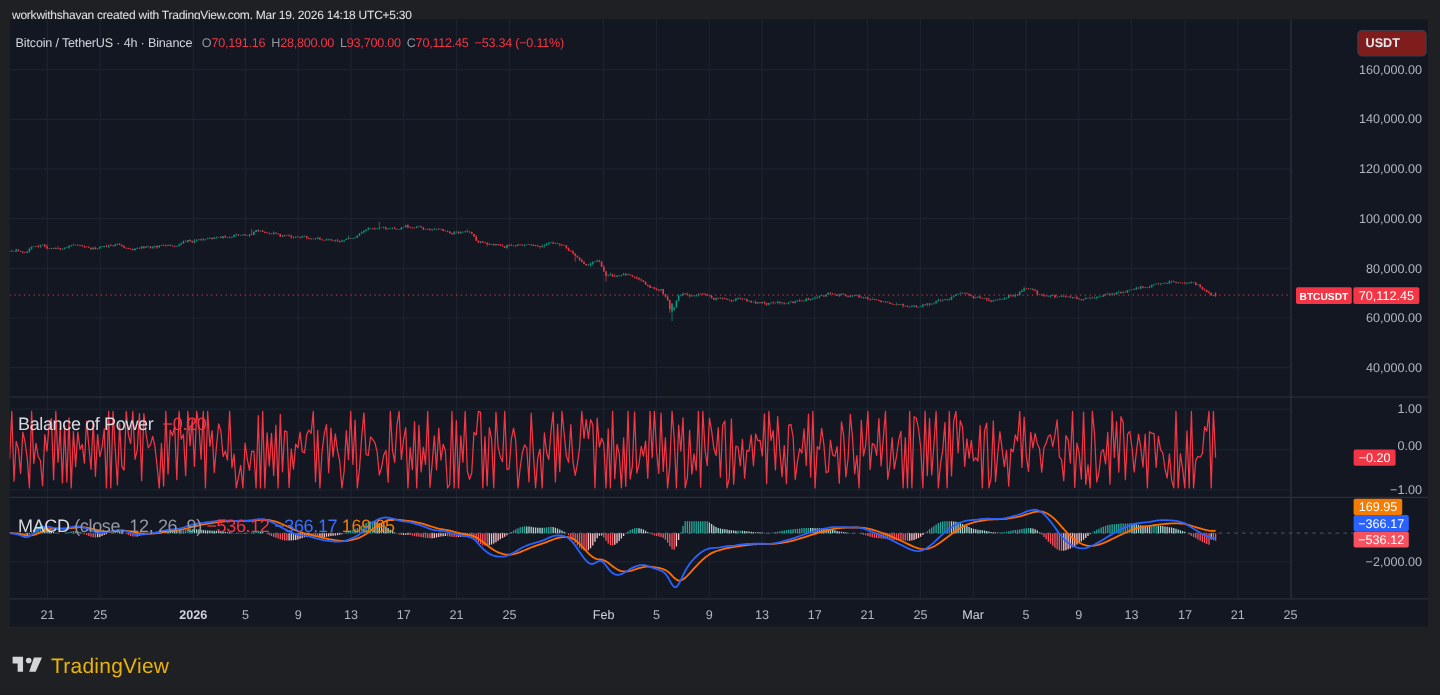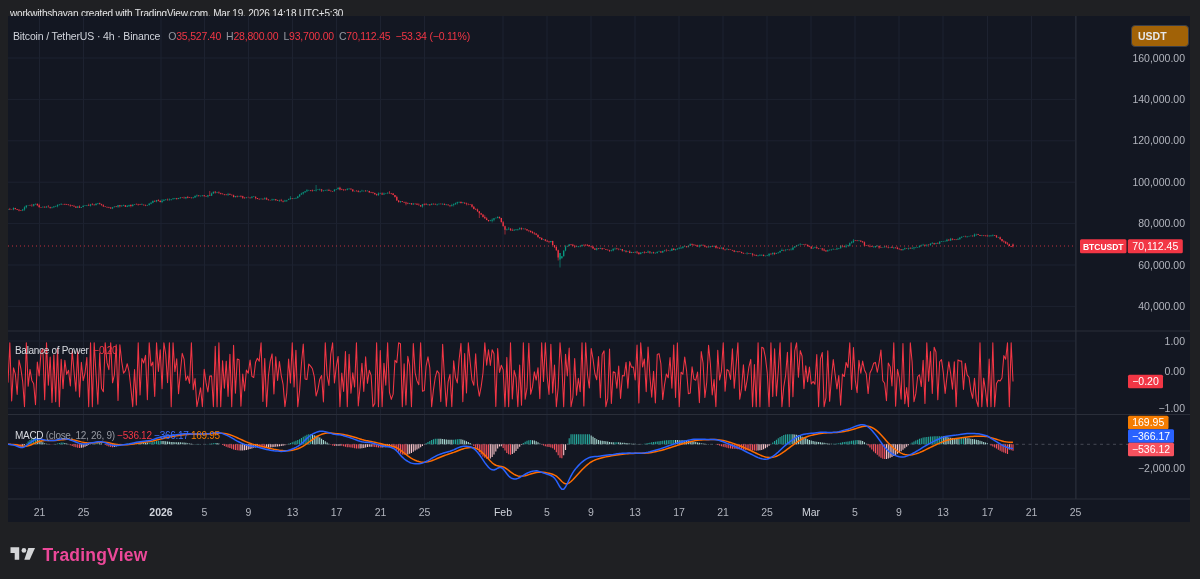--- a/index.html
+++ b/index.html
@@ -2,24 +2,24 @@
 <html><head><meta charset="utf-8">
 <style>
 html,body{margin:0;padding:0;}
 body{width:1200px;height:579px;background:#1f2023;font-family:"Liberation Sans",sans-serif;position:relative;overflow:hidden;}
 #topbar{position:absolute;left:10px;top:8px;color:#e4e5e9;font-size:10px;font-weight:normal;letter-spacing:-0.2px;}
 #panel{position:absolute;left:8px;top:16px;width:1182px;height:506px;}
 #legend1{position:absolute;left:13px;top:30px;font-size:10.5px;color:#d1d4dc;white-space:nowrap;letter-spacing:-0.15px;}
 #legend1 .ohlc{color:#9598a1;margin-left:8px;letter-spacing:-0.2px;}
 #legend1 .g{margin-left:5px;}
 #legend1 .v{color:#f23645;}
-.plab{position:absolute;font-size:10px;color:#d8dae0;white-space:nowrap;letter-spacing:-0.3px;}
-#usdt{position:absolute;box-sizing:border-box;left:1131px;top:25px;width:58px;height:22px;background:#a16207;border:1px solid #3a3e48;border-radius:4px;color:#e6e7ea;font-size:10.5px;font-weight:bold;line-height:20px;padding-left:6px;}
+.plab{position:absolute;font-size:15px;color:#d8dae0;white-space:nowrap;letter-spacing:-0.3px;}
+#usdt{position:absolute;box-sizing:border-box;left:1131px;top:25px;width:58px;height:22px;background:#7f1d1d;border:1px solid #3a3e48;border-radius:4px;color:#e6e7ea;font-size:10.5px;font-weight:bold;line-height:20px;padding-left:6px;}
 #tvlogo{position:absolute;left:10px;top:546px;}
-#tvtext{position:absolute;left:42.5px;top:545px;font-size:17.5px;font-weight:bold;color:#ec4899;letter-spacing:0.2px;}
+#tvtext{position:absolute;left:42.5px;top:545px;font-size:17.5px;font-weight:normal;color:#eab308;letter-spacing:0.2px;}
 </style></head>
 <body>
 <div id="topbar">workwithshayan created with TradingView.com, Mar 19, 2026 14:18 UTC+5:30</div>
 <div id="panel">
 <svg width="1182" height="506" viewBox="8 22 1182 506" font-family="Liberation Sans, sans-serif">
 <rect x="8" y="22" width="1182" height="506" fill="#131722"></rect>
 <path d="M39.5 22V505 M83.5 22V505 M161 22V505 M204.5 22V505 M248.5 22V505 M292.5 22V505 M336.5 22V505 M380.5 22V505 M424.5 22V505 M503 22V505 M547 22V505 M591 22V505 M635 22V505 M679 22V505 M723 22V505 M767 22V505 M811 22V505 M855 22V505 M899 22V505 M943 22V505 M987.5 22V505 M1031.5 22V505 M1075.5 22V505" stroke="#1d2230" stroke-width="1"></path>
 <path d="M8 64H1076 M8 105.4H1076 M8 146.8H1076 M8 188.2H1076 M8 229.6H1076 M8 271H1076 M8 312.4H1076 M8 347H1076 M8 380.7H1076 M8 414.3H1076 M8 474.3H1076" stroke="#1d2230" stroke-width="1"></path>
 <path d="M8 337H1190 M8 420.5H1190 M8 505H1190" stroke="#2a2e39" stroke-width="1"></path>
 <path d="M1076 22V505" stroke="#2a2e39" stroke-width="1"></path>
@@ -77,21 +77,21 @@
 <text x="767" y="521.5" fill="#b2b5be" font-size="10.5" text-anchor="middle" font-weight="normal">25</text>
 <text x="811" y="521.5" fill="#d1d4dc" font-size="10.5" text-anchor="middle" font-weight="normal">Mar</text>
 <text x="855" y="521.5" fill="#b2b5be" font-size="10.5" text-anchor="middle" font-weight="normal">5</text>
 <text x="899" y="521.5" fill="#b2b5be" font-size="10.5" text-anchor="middle" font-weight="normal">9</text>
 <text x="943" y="521.5" fill="#b2b5be" font-size="10.5" text-anchor="middle" font-weight="normal">13</text>
 <text x="987.5" y="521.5" fill="#b2b5be" font-size="10.5" text-anchor="middle" font-weight="normal">17</text>
 <text x="1031.5" y="521.5" fill="#b2b5be" font-size="10.5" text-anchor="middle" font-weight="normal">21</text>
 <text x="1075.5" y="521.5" fill="#b2b5be" font-size="10.5" text-anchor="middle" font-weight="normal">25</text>
 </svg>
 </div>
-<div id="legend1">Bitcoin / TetherUS · 4h · Binance<span class="ohlc">O<span class="v">35,527.40</span><span class="g">H</span><span class="v">28,800.00</span><span class="g">L</span><span class="v">93,700.00</span><span class="g">C</span><span class="v">70,112.45</span><span class="g v">−53.34 (−0.11%)</span></span></div>
+<div id="legend1">Bitcoin / TetherUS · 4h · Binance<span class="ohlc">O<span class="v">70,191.16</span><span class="g">H</span><span class="v">28,800.00</span><span class="g">L</span><span class="v">93,700.00</span><span class="g">C</span><span class="v">70,112.45</span><span class="g v">−53.34 (−0.11%)</span></span></div>
 <div class="plab" style="left:15px;top:345px;">Balance of Power&nbsp; <span style="color:#f23645;">−0.20</span></div>
 <div class="plab" style="left:15px;top:429.5px;">MACD <span style="color:#9598a1;">(close, 12, 26, 9)</span> <span style="color:#f23645;">−536.12</span> <span style="color:#3d6eff;">−366.17</span> <span style="color:#f57c00;">169.95</span></div>
 <div id="usdt">USDT</div>
 <svg id="tvlogo" width="26" height="16" viewBox="0 0 26 16">
 <g fill="#d4d5d7">
 <path d="M0.5 1.2 H9.2 V13.7 H4.7 V7 H0.5 Z"></path>
 <circle cx="13.9" cy="4.4" r="2.35"></circle>
 <path d="M18.3 2 H25 L19.7 13.7 H14.3 Z"></path>
 </g>
 </svg>

